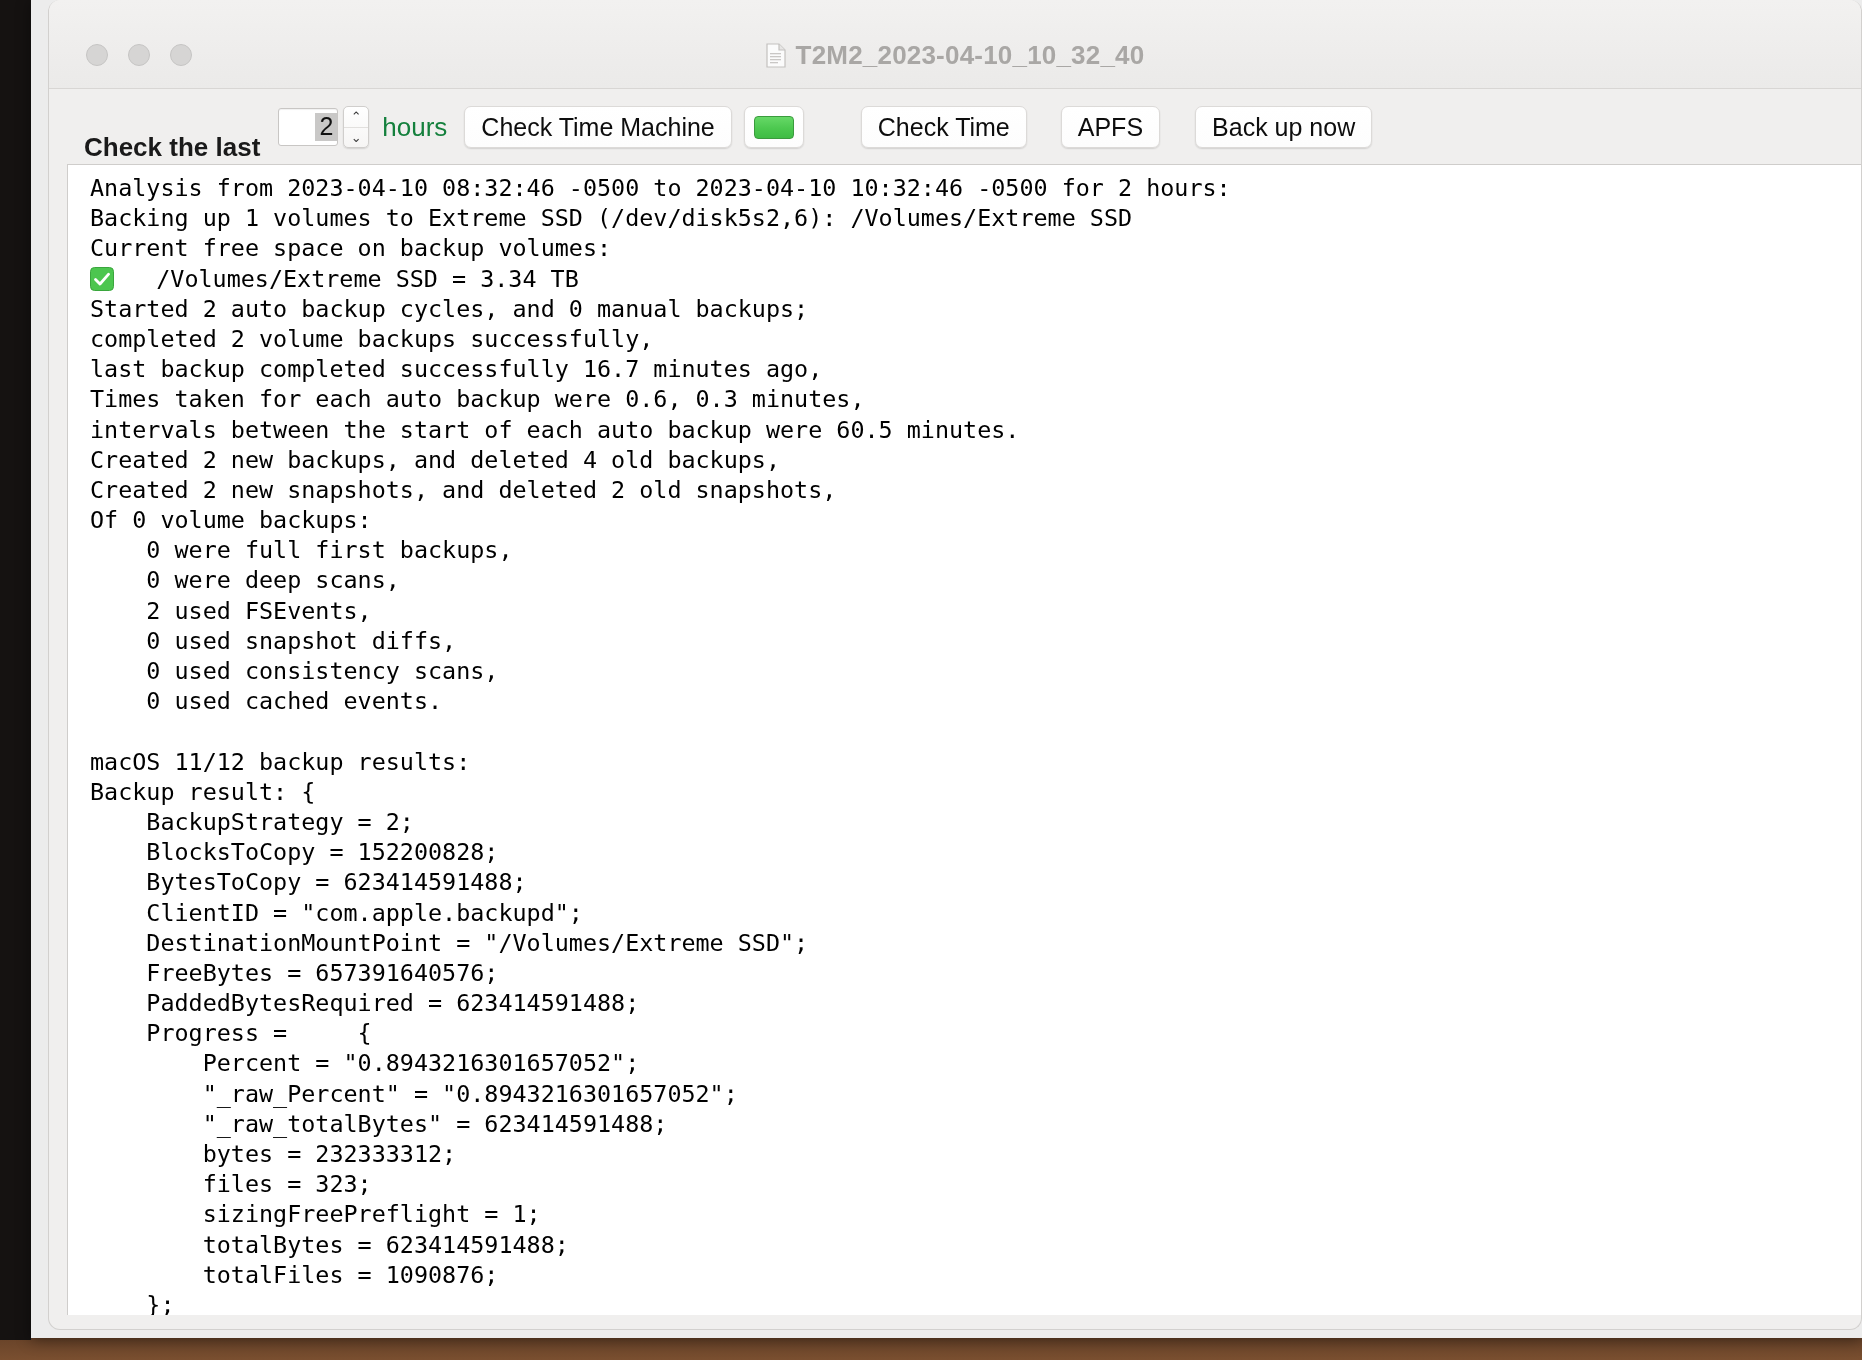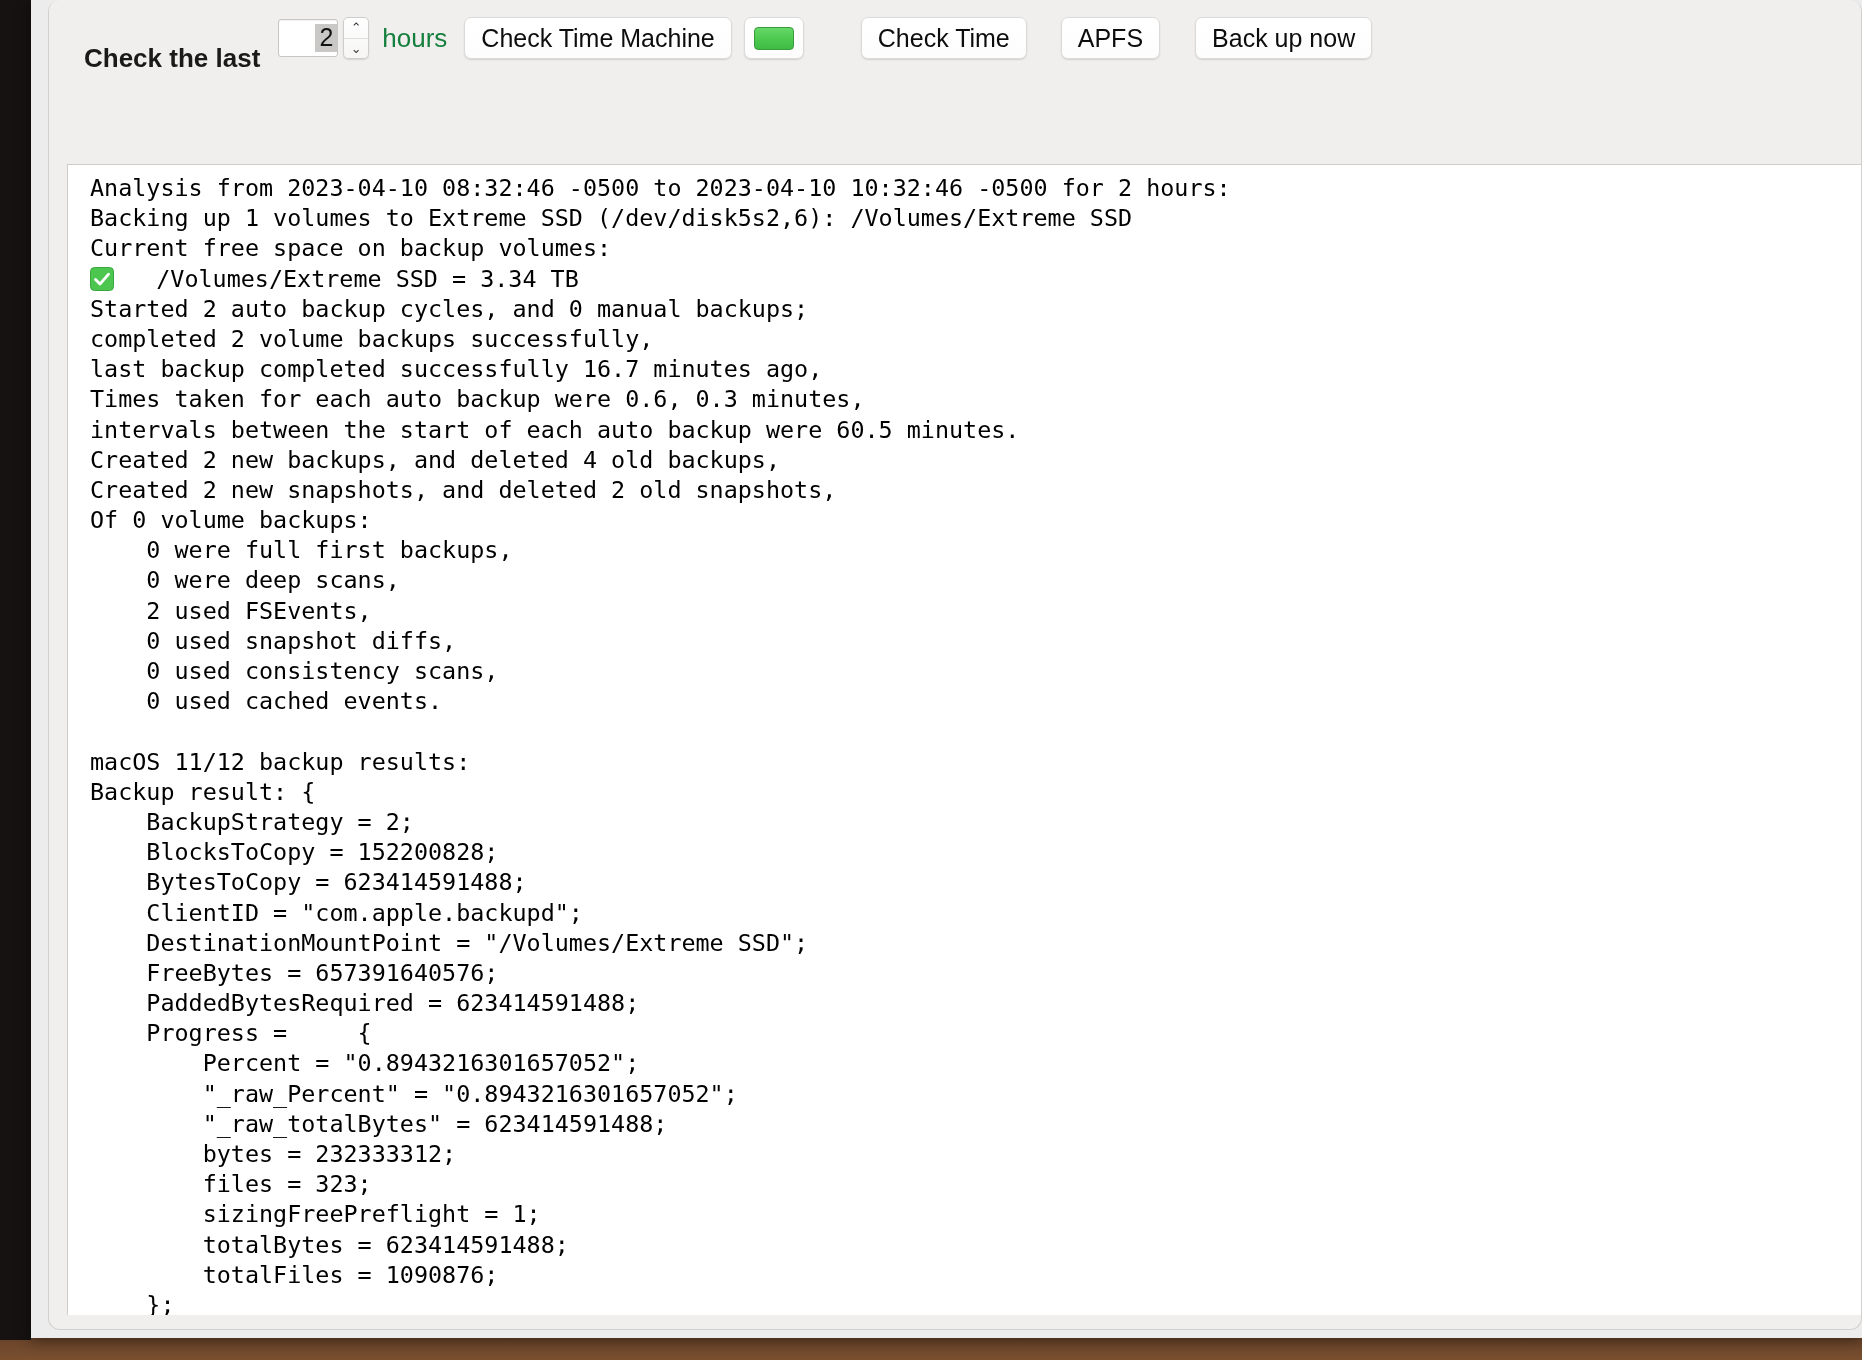--- a/index.html
+++ b/index.html
@@ -275,20 +275,42 @@
 </head>
 <body>
 
 <div id="root">
   <div class="desktop-wallpaper"></div>
   <div class="left-gutter"></div>
 
   <div class="window">
     <div class="window-inner">
 
+      <div class="titlebar">
+        <div class="traffic-lights">
+          <div class="tl"></div>
+          <div class="tl"></div>
+          <div class="tl"></div>
+        </div>
+        <div class="title-center">
+          <span class="doc-icon">
+            <svg width="20" height="25" viewBox="0 0 20 25">
+              <path d="M1 1 h12 l6 6 v17 h-18 z" fill="#fbfbfb" stroke="#c3c1bf" stroke-width="1.2"></path>
+              <path d="M13 1 v6 h6" fill="#e6e5e4" stroke="#c3c1bf" stroke-width="1.2"></path>
+              <g fill="#c9c7c5">
+                <rect x="4" y="10" width="11" height="1.3"></rect>
+                <rect x="4" y="13" width="11" height="1.3"></rect>
+                <rect x="4" y="16" width="11" height="1.3"></rect>
+                <rect x="4" y="19" width="8" height="1.3"></rect>
+              </g>
+            </svg>
+          </span>
+          <span class="window-title">T2M2_2023-04-10_10_32_40</span>
+        </div>
+      </div>
 
       <div class="toolbar">
         <span class="toolbar-label">Check the last</span>
 
         <div class="hours-field">
           <span class="hours-value">2</span>
         </div>
 
         <div class="stepper">
           <div class="stepper-half top">⌃</div>

